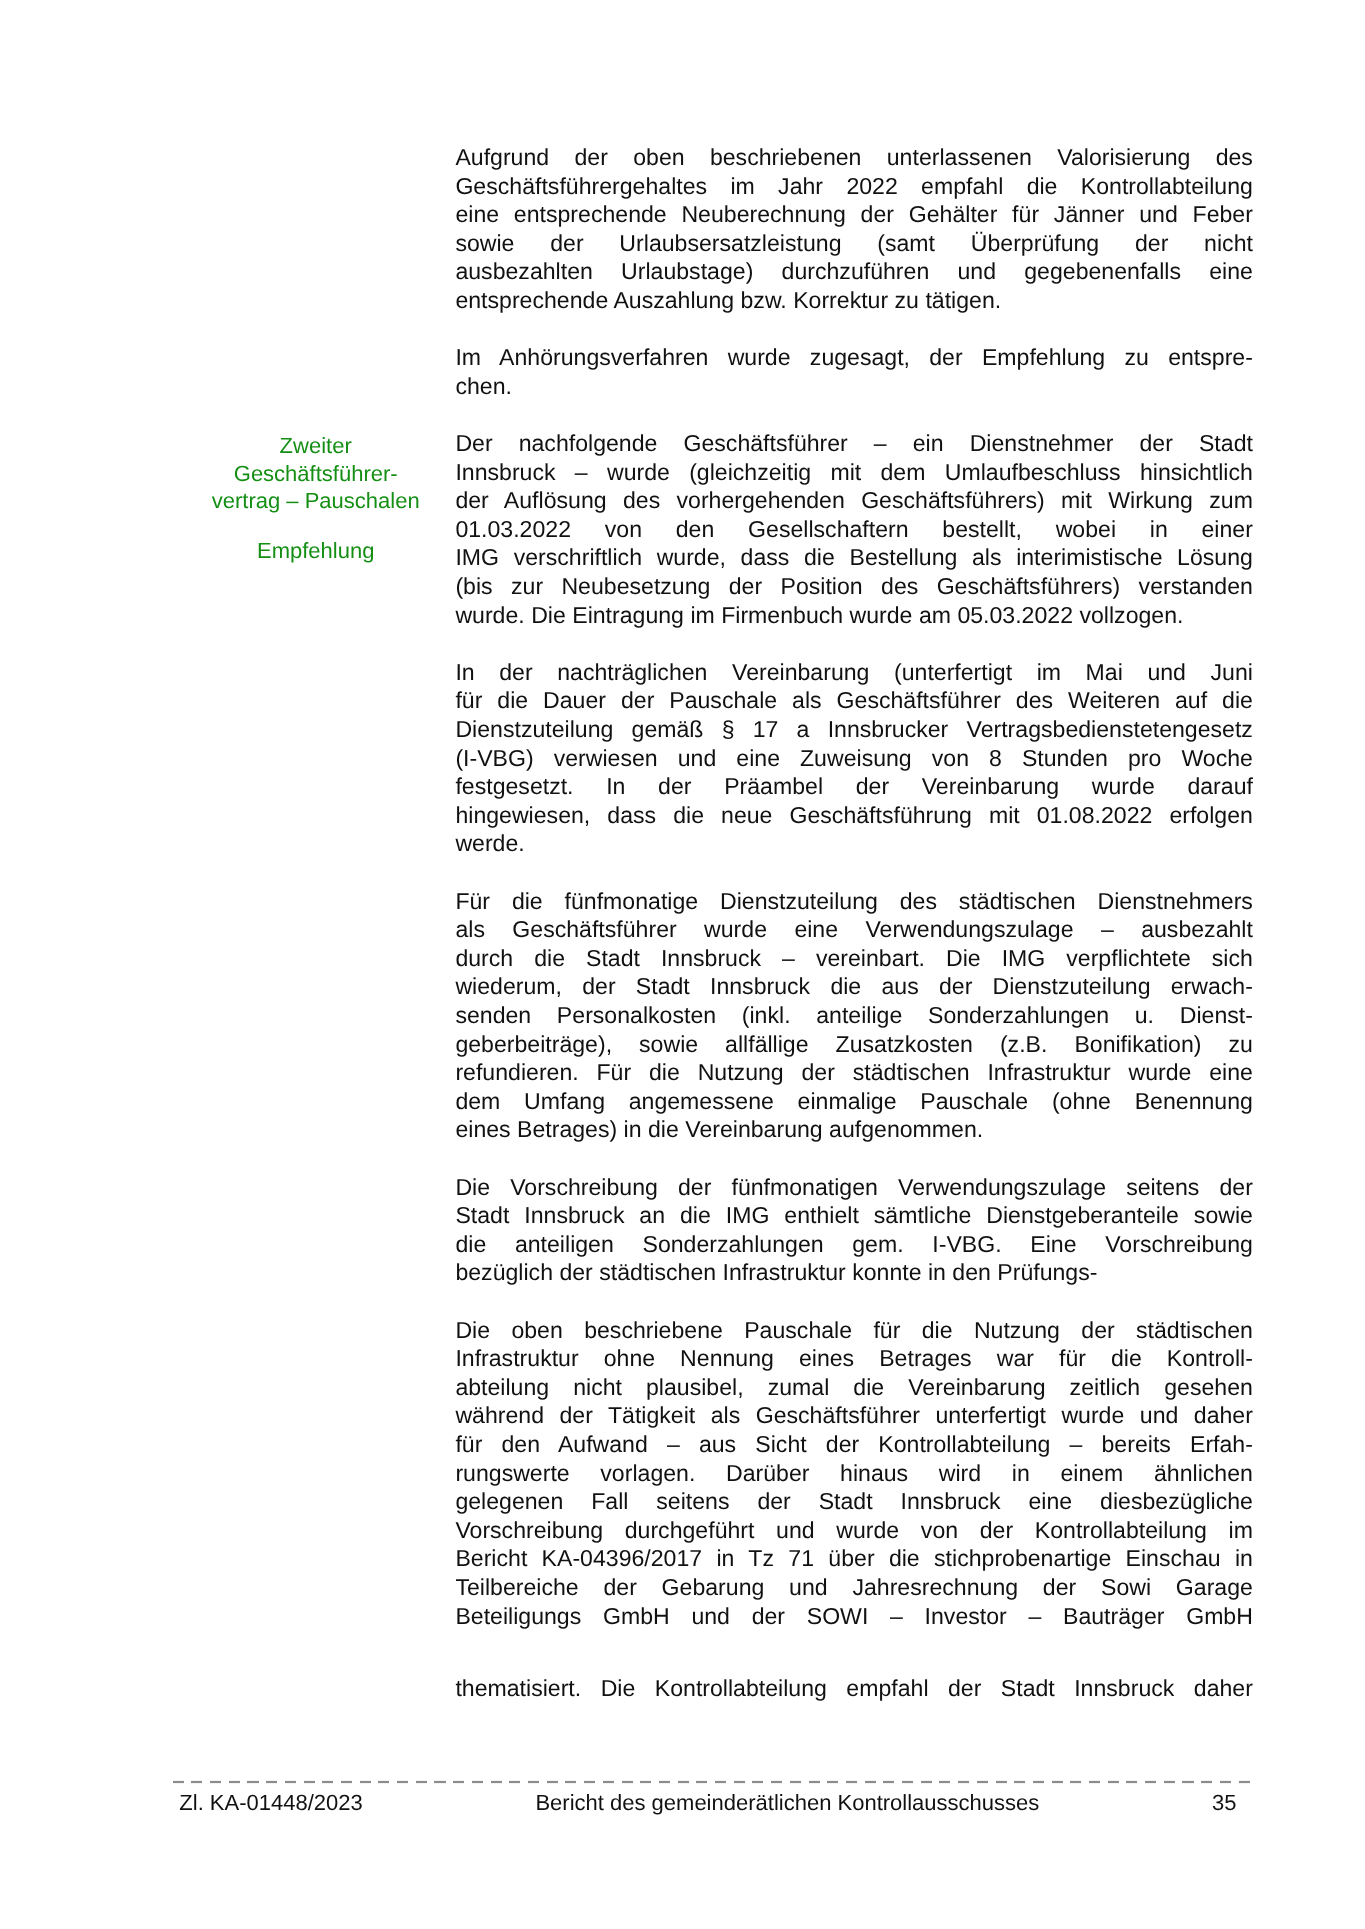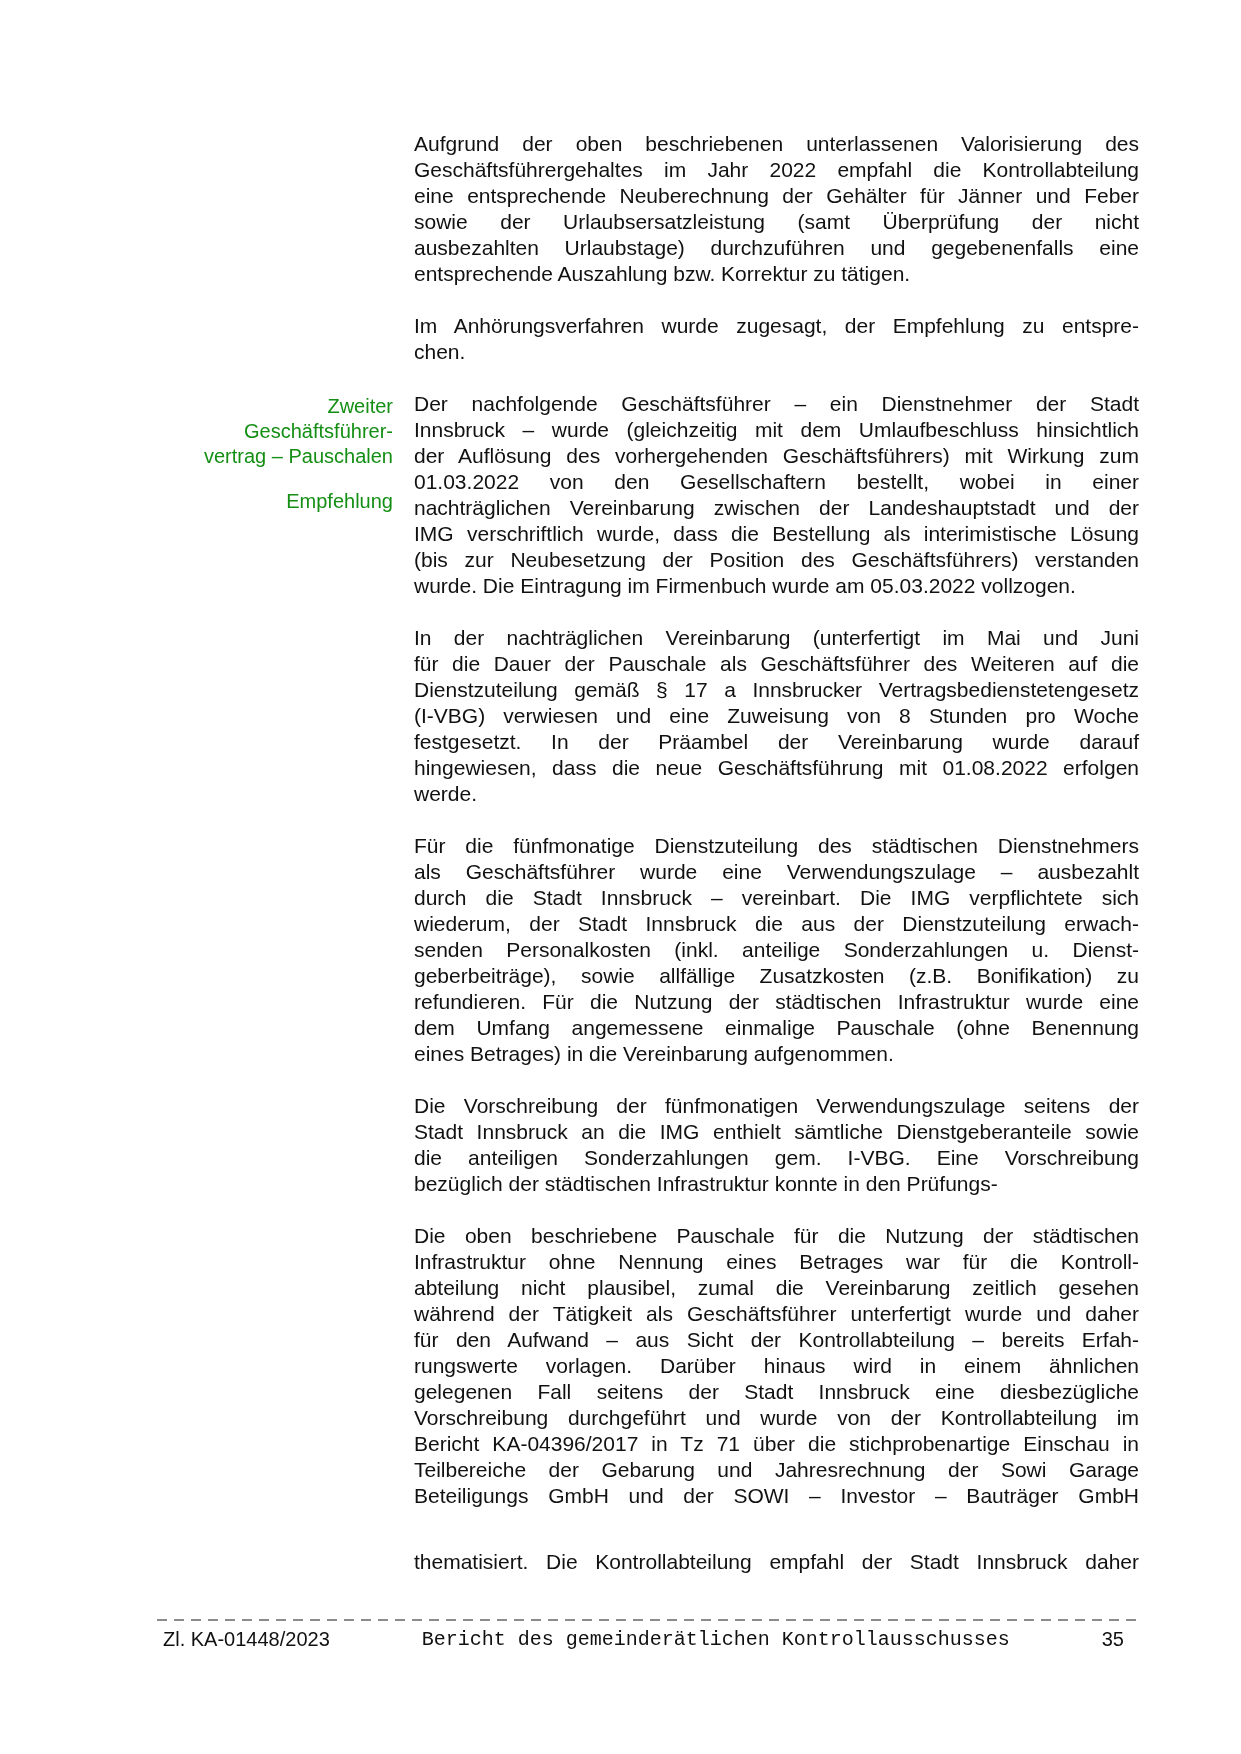--- a/index.html
+++ b/index.html
@@ -43,21 +43,21 @@
   }
   
   .margin-note{
     position:absolute;
     left:163px;
     width:230px;
     font-size:20px;
     line-height:25px;
     color:var(--accent-green);
   }
-  .margin-note .line{text-align:right;margin-left:18px;}
+  .margin-note .line{text-align:center;margin-left:18px;}
   .note-1{top:394px;}
   .note-2{top:489px;}
   
   .footer-divider{
     position:absolute;
     left:157px;
     top:1619px;
     width:980px;
     height:2px;
     background:repeating-linear-gradient(to right,var(--divider-color) 0 10px,transparent 10px 17px);
@@ -68,21 +68,21 @@
     top:1627px;
     width:961px;
     display:flex;
     align-items:flex-start;
     font-size:20px;
     line-height:25px;
     color:var(--text-color);
     gap:12px;
   }
   .footer .ref{white-space:nowrap;}
-  .footer .title{flex:1;text-align:center;white-space:nowrap;font-family:Liberation Mono, monospace;}
+  .footer .title{flex:1;text-align:center;white-space:nowrap;}
   .footer .pagenum{white-space:nowrap;}
 </style>
 </head>
 <body>
 
 <div class="page">
 
   <div class="margin-note note-1">
       <div class="line">Zweiter</div>
       <div class="line">Geschäftsführer-</div>
@@ -104,21 +104,20 @@
       </div>
     <div class="para">
         <div class="line">Im Anhörungsverfahren wurde zugesagt, der Empfehlung zu entspre-</div>
         <div class="line">chen.</div>
       </div>
     <div class="para">
         <div class="line">Der nachfolgende Geschäftsführer – ein Dienstnehmer der Stadt</div>
         <div class="line">Innsbruck – wurde (gleichzeitig mit dem Umlaufbeschluss hinsichtlich</div>
         <div class="line">der Auflösung des vorhergehenden Geschäftsführers) mit Wirkung zum</div>
         <div class="line">01.03.2022 von den Gesellschaftern bestellt, wobei in einer</div>
-        <div class="line">nachträglichen Vereinbarung zwischen der Landeshauptstadt und der</div>
         <div class="line">IMG verschriftlich wurde, dass die Bestellung als interimistische Lösung</div>
         <div class="line">(bis zur Neubesetzung der Position des Geschäftsführers) verstanden</div>
         <div class="line">wurde. Die Eintragung im Firmenbuch wurde am 05.03.2022 vollzogen.</div>
       </div>
     <div class="para">
         <div class="line">In der nachträglichen Vereinbarung (unterfertigt im Mai und Juni</div>
         <div class="line">für die Dauer der Pauschale als Geschäftsführer des Weiteren auf die</div>
         <div class="line">Dienstzuteilung gemäß § 17 a Innsbrucker Vertragsbedienstetengesetz</div>
         <div class="line">(I-VBG) verwiesen und eine Zuweisung von 8 Stunden pro Woche</div>
         <div class="line">festgesetzt. In der Präambel der Vereinbarung wurde darauf</div>

